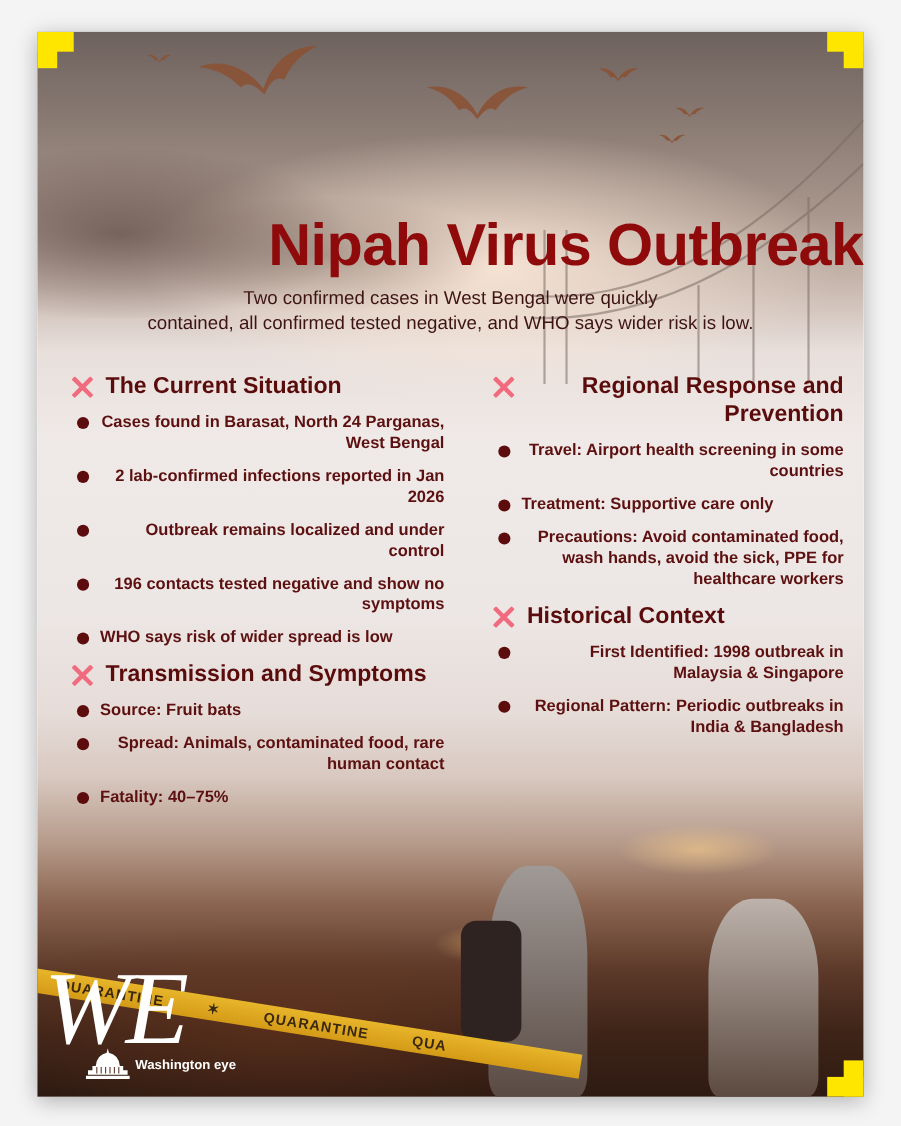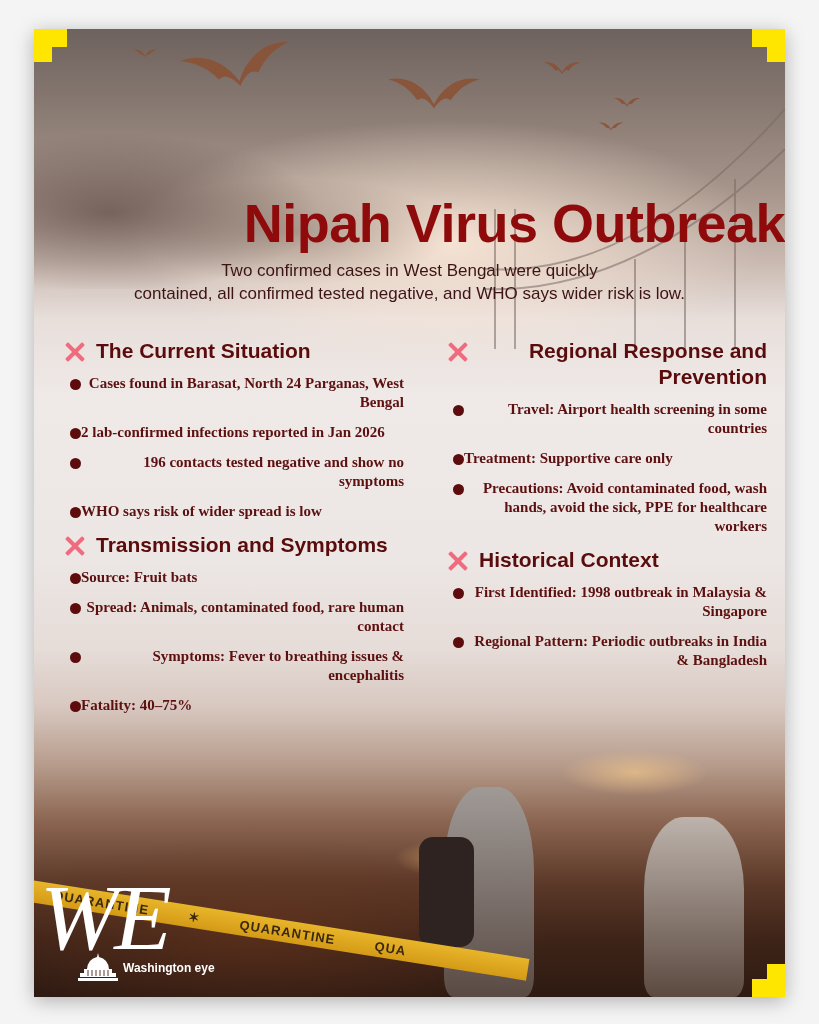--- a/index.html
+++ b/index.html
@@ -30,21 +30,21 @@
   .col{position:absolute;text-align:right;}
   .col.left{left:30px;top:309px;width:340px;}
   .col.right{left:413px;top:309px;width:320px;}
   .section{margin-bottom:6px;}
   .sec-head{display:flex;align-items:flex-start;gap:10px;margin-bottom:10px;}
   .x-icon{width:22px;height:22px;flex:0 0 22px;margin-top:3px;position:relative;}
   .x-icon::before,.x-icon::after{content:"";position:absolute;left:-1px;top:9px;width:24px;height:4px;background:#f06b7e;border-radius:1px;}
   .x-icon::before{transform:rotate(45deg);} .x-icon::after{transform:rotate(-45deg);}
   .sec-title{font-size:21px;font-weight:bold;color:#5a0c0c;line-height:26px;}
   .items{list-style:none;margin:0;padding:0;}
-  .item{display:flex;gap:0;font-size:15px;font-weight:bold;color:#5c1010;line-height:19px;margin-bottom:11px;font-family:Liberation Serif, serif;}
+  .item{display:flex;gap:10px;font-size:15px;font-weight:bold;color:#5c1010;line-height:19px;margin-bottom:11px;}
   .dot{width:11px;height:11px;border-radius:50%;background:#5c0c0c;flex:0 0 11px;margin-top:5px;margin-left:6px;}
   .logo{position:absolute;left:6px;bottom:14px;width:220px;height:110px;color:#fff;}
   .logo-we{position:absolute;left:0;top:-6px;font-family:"Liberation Serif",serif;font-size:94px;line-height:100px;letter-spacing:-4px;color:#fff;font-style:italic;}
   .logo-cap{position:absolute;left:38px;top:80px;width:40px;height:28px;}
   .logo-text{position:absolute;left:83px;top:88px;font-size:12px;font-weight:bold;color:#fff;}
 </style>
 </head>
 <body>
 
 <div class="poster">
@@ -122,20 +122,24 @@
         <li class="item">
             <span class="dot"></span>
             <span>Cases found in Barasat, North 24 Parganas, West Bengal</span>
           </li>
         <li class="item">
             <span class="dot"></span>
             <span>2 lab-confirmed infections reported in Jan 2026</span>
           </li>
         <li class="item">
             <span class="dot"></span>
+            <span>Outbreak remains localized and under control</span>
+          </li>
+        <li class="item">
+            <span class="dot"></span>
             <span>196 contacts tested negative and show no symptoms</span>
           </li>
         <li class="item">
             <span class="dot"></span>
             <span>WHO says risk of wider spread is low</span>
           </li>
       </ul>
     </div>
     <div class="section">
       <div class="sec-head">
@@ -143,24 +147,20 @@
         <span class="sec-title">Transmission and Symptoms</span>
       </div>
       <ul class="items">
         <li class="item">
             <span class="dot"></span>
             <span>Source: Fruit bats</span>
           </li>
         <li class="item">
             <span class="dot"></span>
             <span>Spread: Animals, contaminated food, rare human contact</span>
-          </li>
-        <li class="item">
-            <span class="dot"></span>
-            <span>Symptoms: Fever to breathing issues &amp; encephalitis</span>
           </li>
         <li class="item">
             <span class="dot"></span>
             <span>Fatality: 40–75%</span>
           </li>
       </ul>
     </div>
   </div>
 
   <div class="col right">

